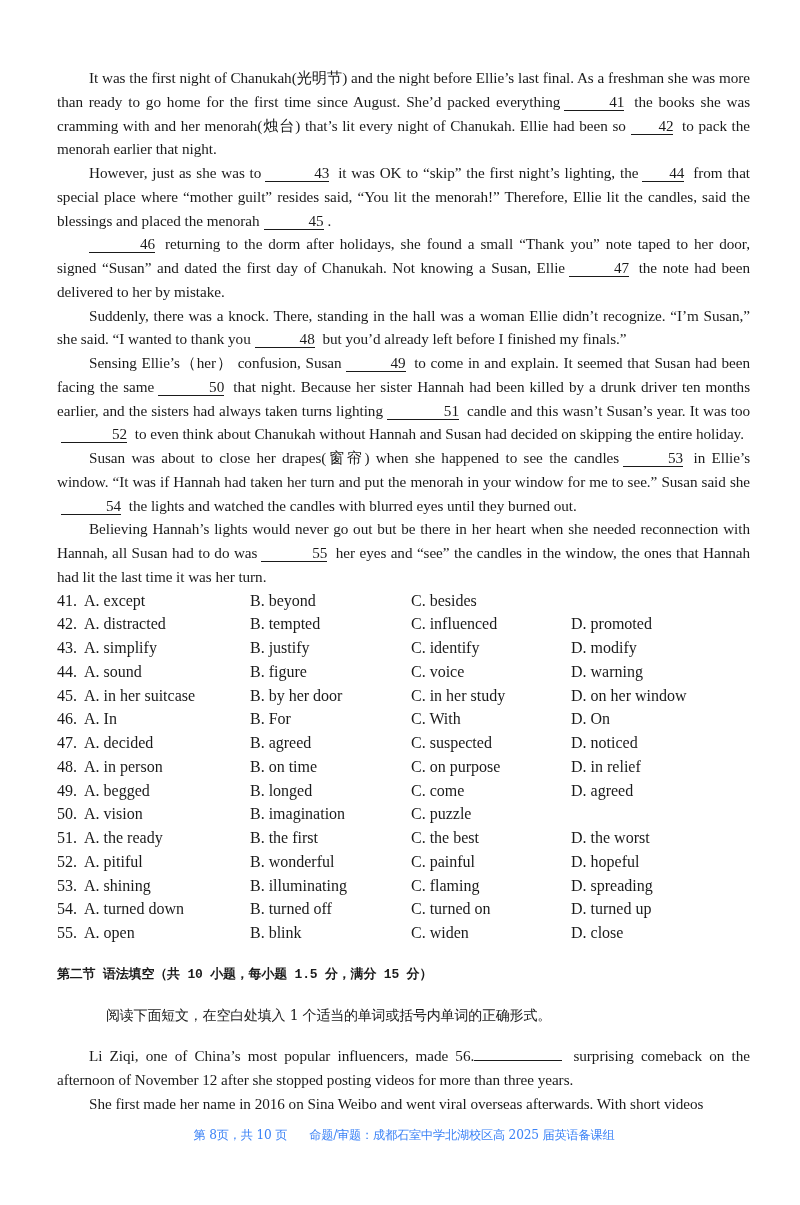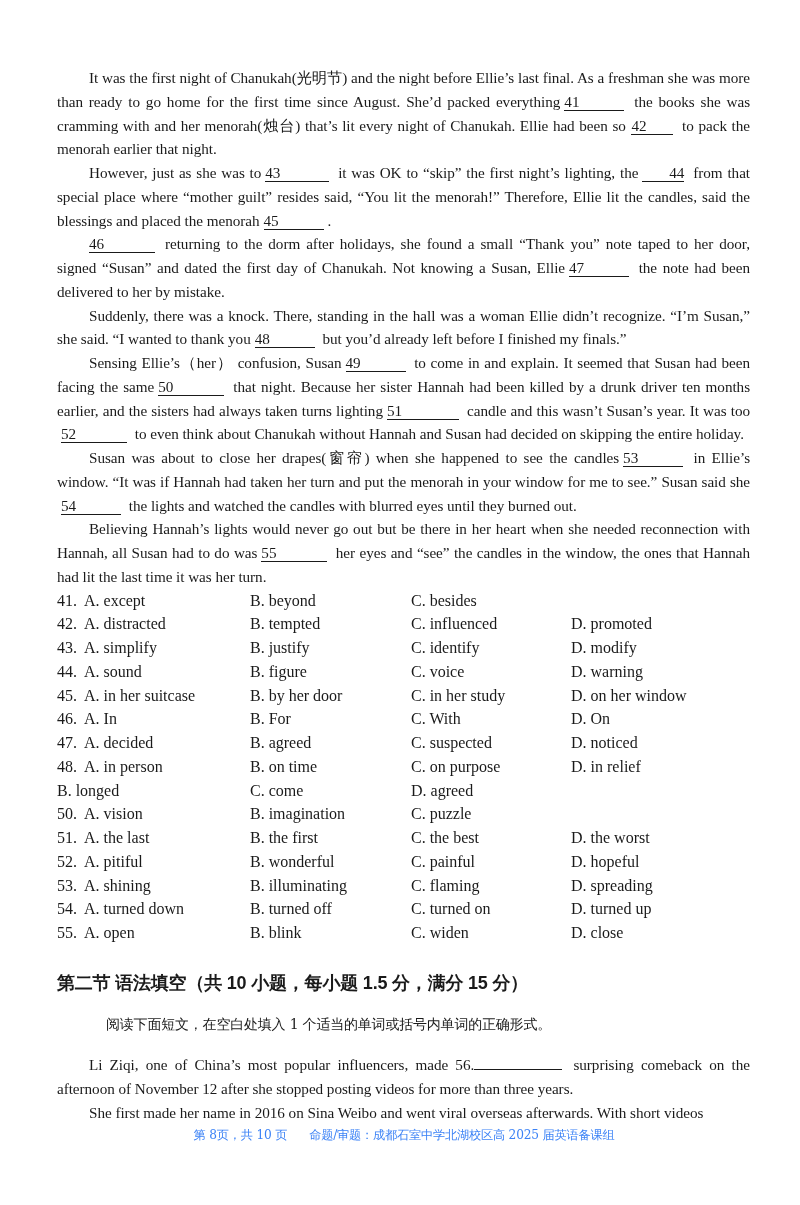--- a/index.html
+++ b/index.html
@@ -8,54 +8,54 @@
     font-family: "Liberation Serif", "DejaVu Serif", serif;
     color: #1a1a1a;
   }
   .page { position: absolute; left: 57px; top: 66px; width: 693px; }
   .p {
     font-size: 15.2px; line-height: 23.75px; text-align: justify;
     text-indent: 32px; margin: 0; letter-spacing: -0.05px;
   }
   .blank {
     display: inline-block; border-bottom: 1px solid #1a1a1a;
-    text-align: left; line-height: 17px; text-indent: 0;
+    text-align: right; line-height: 17px; text-indent: 0;
     margin: 0 4px; padding: 0;
   }
   .w60 { width: 60px; } .w64 { width: 64px; } .w42 { width: 42px; }
   .w72 { width: 72px; } .w66 { width: 66px; } .w90 { width: 88px; }
   .options { margin-top: 0; }
   .opt-row {
     display: grid; grid-template-columns: 193px 161px 160px 180px;
     font-size: 16px; line-height: 23.75px; height: 23.75px;
   }
   .opt-row .num { display: inline-block; width: 27px; }
   .section-title {
-    margin-top: 27px; font-family: Liberation Sans, sans-serif; font-weight: bold;
-    font-size: 18px; line-height: 23.75px; letter-spacing: -0.2px;
+    margin-top: 18px; font-family: Liberation Mono, monospace; font-weight: bold;
+    font-size: 13px; line-height: 23.75px; letter-spacing: -0.2px;
   }
   .instruction {
     font-family: "DejaVu Serif", serif; font-size: 14px; line-height: 23.75px;
     text-indent: 32px; margin: 17px; letter-spacing: -0.2px;
   }
   .footer {
     position: absolute; top: 1127px; left: 4px; width: 800px; text-align: center;
     font-family: "DejaVu Serif", serif; font-size: 12.2px; color: #3b82f6;
     letter-spacing: -0.2px;
   }
   .footer .gap { display: inline-block; width: 22px; }
 </style>
 </head>
 <body>
 
 <div class="page">
 
   <p class="p">
     <span>It was the first night of Chanukah(光明节) and the night before Ellie’s last final. As a freshman she was more than ready to go home for the first time since August. She’d packed everything</span><span class="blank w60">41</span> <span>the books she was cramming with and her menorah(烛台) that’s lit every night of Chanukah. Ellie had been so</span>
-    <span class="blank w42" style="margin-left:1px;text-align:left">42</span> <span>to pack the menorah earlier that night.</span>
+    <span class="blank w42" style="margin-left:1px;text-align:right">42</span> <span>to pack the menorah earlier that night.</span>
   </p>
 
   <p class="p">
     <span>However, just as she was to</span><span class="blank w64">43</span> <span>it was OK to “skip” the first night’s lighting, the</span><span class="blank w42" style="text-align:right">44</span> <span>from that special place where “mother guilt” resides said, “You lit the menorah!” Therefore, Ellie lit the candles, said the blessings and placed the menorah</span><span class="blank w60">45</span><span>.</span>
   </p>
 
   <p class="p">
     <span class="blank w66" style="margin-left:0">46</span> <span>returning to the dorm after holidays, she found a small “Thank you” note taped to her door, signed “Susan” and dated the first day of Chanukah. Not knowing a Susan, Ellie</span><span class="blank w60">47</span> <span>the note had been delivered to her by mistake.</span>
   </p>
 
@@ -117,31 +117,32 @@
         <div>C. suspected</div>
         <div>D. noticed</div>
       </div>
       <div class="opt-row">
         <div><span class="num">48.</span><span>A. in person</span></div>
         <div>B. on time</div>
         <div>C. on purpose</div>
         <div>D. in relief</div>
       </div>
       <div class="opt-row">
+        <div><span class="num">49.</span><span>A. begged</span></div>
         <div>B. longed</div>
         <div>C. come</div>
         <div>D. agreed</div>
       </div>
       <div class="opt-row">
         <div><span class="num">50.</span><span>A. vision</span></div>
         <div>B. imagination</div>
         <div>C. puzzle</div>
       </div>
       <div class="opt-row">
-        <div><span class="num">51.</span><span>A. the last</span></div>
+        <div><span class="num">51.</span><span>A. the ready</span></div>
         <div>B. the first</div>
         <div>C. the best</div>
         <div>D. the worst</div>
       </div>
       <div class="opt-row">
         <div><span class="num">52.</span><span>A. pitiful</span></div>
         <div>B. wonderful</div>
         <div>C. painful</div>
         <div>D. hopeful</div>
       </div>

